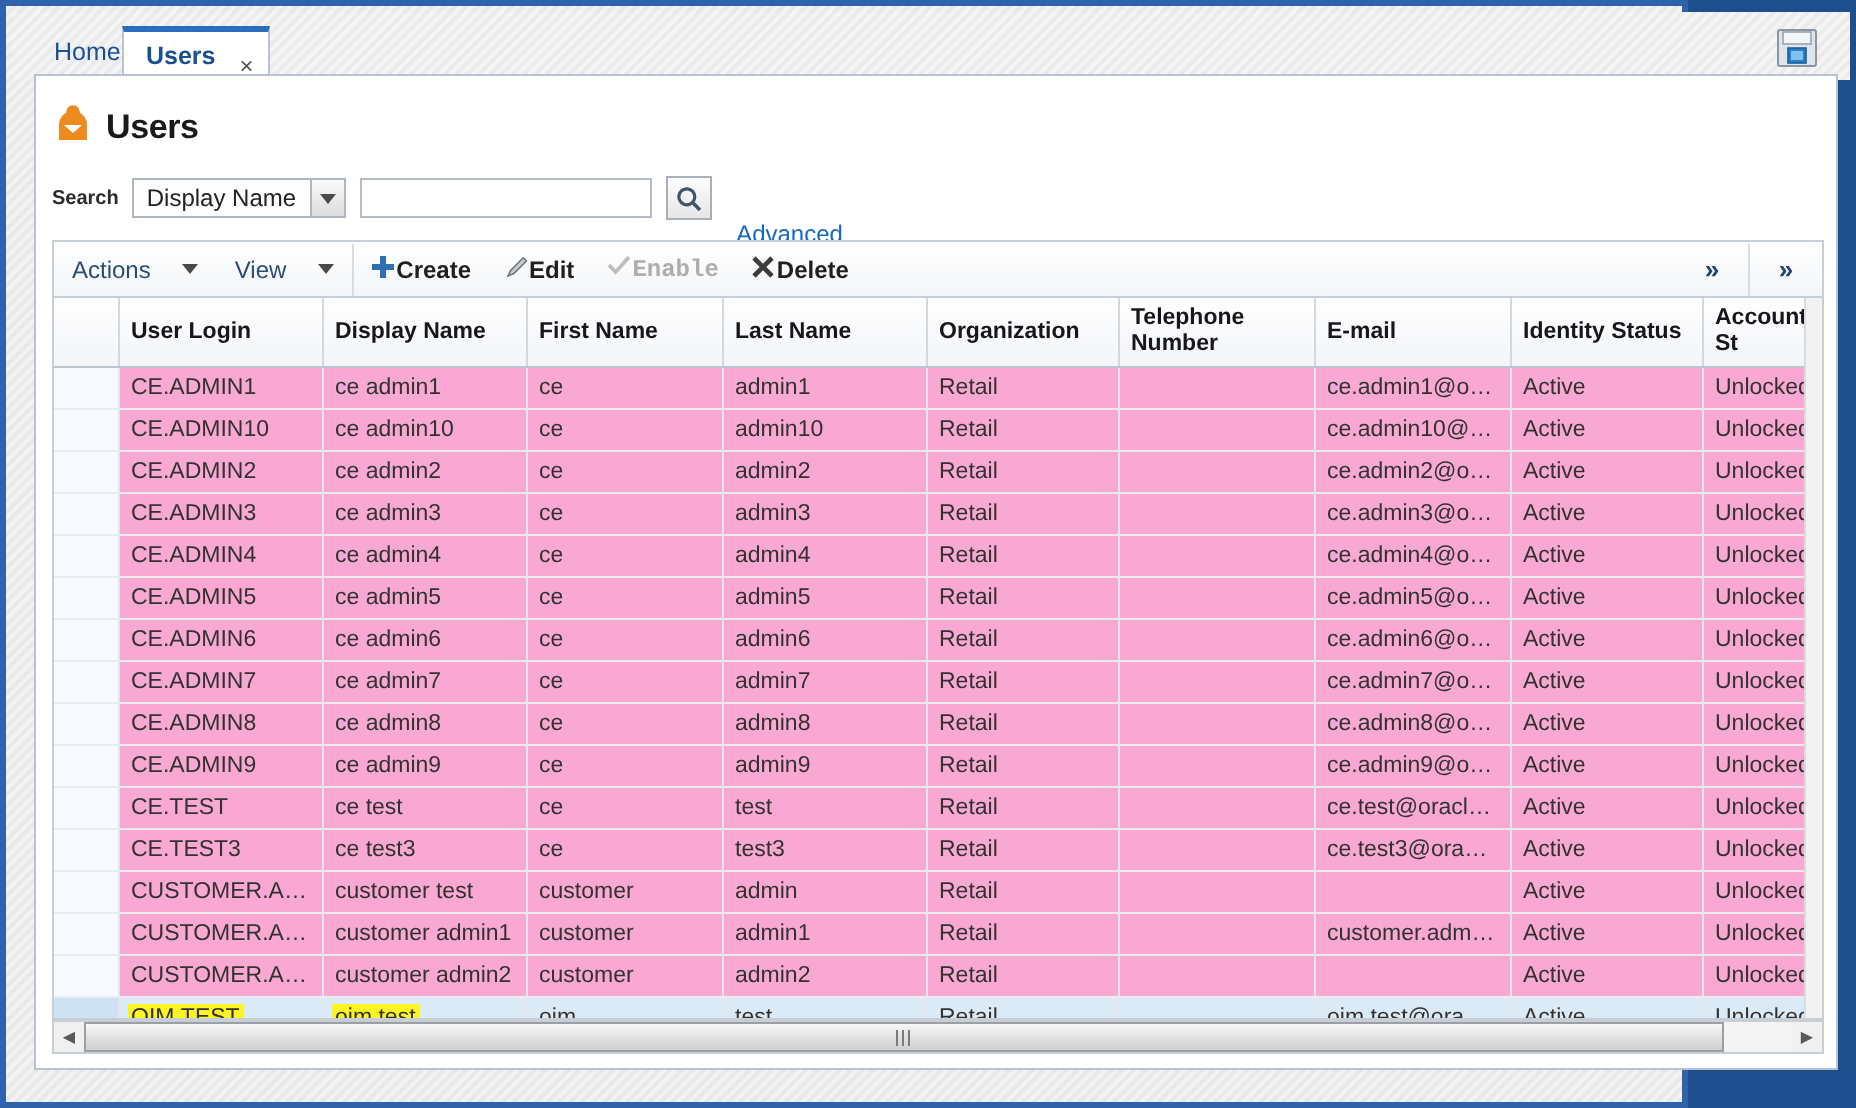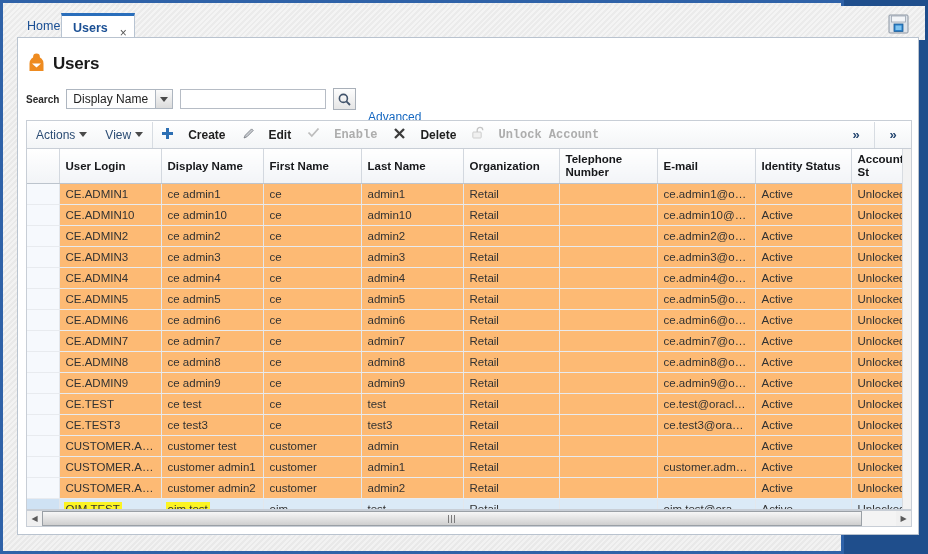--- a/index.html
+++ b/index.html
@@ -121,30 +121,30 @@
   
   #toolbar {
     position: absolute; left: 8px; top: 82px;
     width: 886px; height: 28px;
     border: 1px solid #c8ced6;
     border-bottom: none;
     background: linear-gradient(#ffffff, #f3f5f7);
     display: flex; align-items: center;
   }
   .tb-menu {
-    display: flex; align-items: center; gap: 4px;
+    display: flex; align-items: center; gap: 16px;
     font-size: 12px; color: #2b4c74;
     padding: 0 9px; height: 100%;
     cursor: pointer;
   }
   .tb-sep {
     width: 1px; height: 26px; background: #d7dce2;
   }
   .tb-btn {
-    display: flex; align-items: center; gap: 14px;
+    display: flex; align-items: center; gap: 0;
     font-size: 12px; font-weight: bold; color: #1f1f1f;
     padding: 0 8px; height: 100%;
     cursor: pointer; white-space: nowrap;
   }
   .tb-btn.disabled { color: #adadad; cursor: default; font-family: Liberation Mono, monospace; }
   .tb-overflow {
     width: 36px; height: 100%;
     display: flex; align-items: center; justify-content: center;
     font-size: 13px; color: #23456f; font-weight: bold;
     cursor: pointer;
@@ -154,21 +154,21 @@
     border-left: 4px solid transparent;
     border-right: 4px solid transparent;
     border-top: 5px solid #4a4a4a;
   }
   
   #table-wrap {
     position: absolute; left: 8px; top: 110px;
     width: 886px; height: 362px;
     border: 1px solid #c8ced6;
     overflow: hidden;
-    background: #fdba74;
+    background: #f9a8d4;
   }
   table#users-table {
     border-collapse: collapse;
     table-layout: fixed;
     width: 894px;
     font-size: 11.5px;
   }
   #users-table th {
     background: linear-gradient(#ffffff, #f2f4f7);
     border-right: 1px solid #d3d8df;
@@ -344,29 +344,20 @@
         <span>
           <svg width="13" height="13" viewBox="0 0 13 13">
             <line x1="2" y1="2" x2="11" y2="11" stroke="#3c3c3c" stroke-width="2.3"></line>
             <line x1="11" y1="2" x2="2" y2="11" stroke="#3c3c3c" stroke-width="2.3"></line>
           </svg>
         </span>
         <span>Delete</span>
       </div>
 
 
-      <div class="tb-btn disabled">
-        <span>
-          <svg width="12" height="13" viewBox="0 0 12 13">
-            <path d="M5.2 6 V4.2 A2.8 2.8 0 0 1 10.8 4.2" fill="none" stroke="#c4c4c4" stroke-width="1.3"></path>
-            <rect x="0.8" y="6" width="8.4" height="6" rx="0.8" fill="#f0f0f0" stroke="#c4c4c4" stroke-width="0.8"></rect>
-          </svg>
-        </span>
-        <span>Unlock Account</span>
-      </div>
 
 
       <div style="flex:1"></div>
       <div class="tb-overflow">»</div>
       <div class="tb-sep"></div>
       <div class="tb-overflow">»</div>
     </div>
 
     <div id="table-wrap">
       <table id="users-table">

